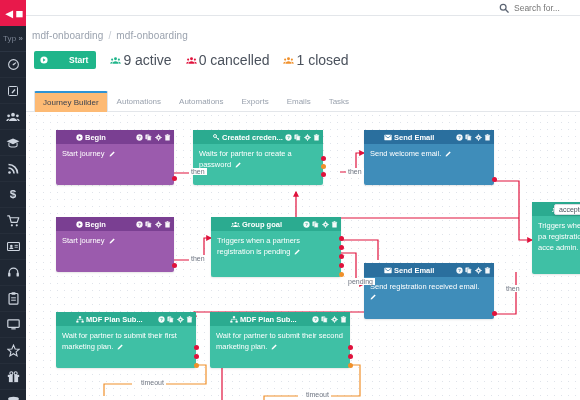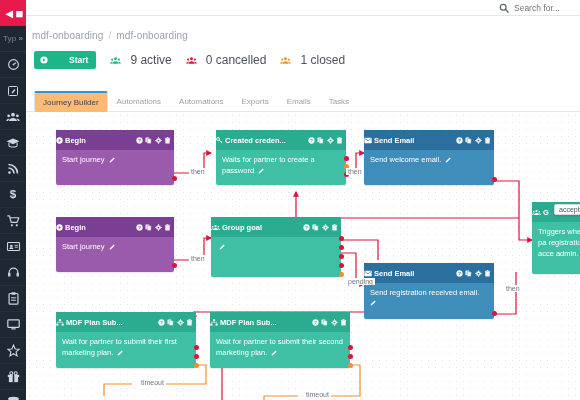--- a/index.html
+++ b/index.html
@@ -68,21 +68,21 @@
   .breadcrumb .sep { color: #c6ccd4; }
   .statusrow {
     display: flex; align-items: center; gap: 14px; padding: 10px 0 0 8px;
   }
   .start-btn {
     background: #1fb58a; color: #fff; border: 0; border-radius: 2px;
     font-size: 8.5px; font-family: "Liberation Sans", sans-serif;
     padding: 4px 8px 4px 6px; display: inline-flex; align-items: center; gap: 21px;
     cursor: pointer; font-weight: bold;
   }
-  .stat { display: inline-flex; align-items: center; gap: 9px; font-size: 12px; color: #4a515c; justify-content: center; }
+  .stat { display: inline-flex; align-items: center; gap: 2px; font-size: 14px; color: #4a515c; justify-content: center; }
   .stat .g { line-height: 1; display: flex; }
 
   .tabs {
     position: absolute; left: 8px; bottom: 0; display: flex; align-items: flex-end;
   }
   .tab {
     font-size: 8px; padding: 5px 8px 5px; color: #9aa2ae;
     border: 1px solid transparent; border-bottom: 0; cursor: pointer;
     background: transparent; white-space: nowrap;
   }
@@ -103,21 +103,21 @@
   .canvas-inner { position: absolute; inset: 0; }
   .edges { position: absolute; left: 0; top: 0; width: 554px; height: 288px; }
 
   
   .node {
     position: absolute; border-radius: 2px; overflow: visible;
     box-shadow: 0 1px 2px rgba(0,0,0,.10);
     z-index: 5;
   }
   .node-head {
-    display: flex; align-items: center; height: 20px; padding: 0 3px 0 0;
+    display: flex; align-items: center; height: 14px; padding: 0 3px 0 20px;
     color: #fff; font-size: 7.5px; font-weight: bold; gap: 2px;
   }
   .node-head .title { flex: 1; overflow: hidden; white-space: nowrap; }
   .node-head .hicons { display: flex; gap: 2.5px; align-items: center; opacity: .95; }
   .node-head .hicons span { display: flex; cursor: pointer; }
   .node-body {
     font-size: 7.5px; color: #fff; line-height: 1.45; padding: 5px 6px;
   }
   .pencil { display: inline-block; vertical-align: -1px; margin-left: 2px; cursor: pointer; }
 
@@ -430,21 +430,21 @@
         </div>
         <div class="node-body">
           <span>Start journey</span>
           <span class="pencil"><svg width="7" height="7" viewBox="0 0 16 16">
                 <path d="M2 12 L10.5 3.2 L13 5.6 L4.4 14.4 L1.4 15 Z" fill="#fff"></path>
               </svg></span>
         </div>
         <div class="port red" style="bottom:4px;"></div>
       </div>
 
-      <div class="node n-teal" style="left:190px; top:18px; width:130px; height:55px;">
+      <div class="node n-teal" style="left:167px; top:18px; width:130px; height:55px;">
         <div class="node-head">
           <span style="display:flex;">
             <svg width="7" height="7" viewBox="0 0 16 16">
                 <circle cx="4.6" cy="4.6" r="3.4" fill="none" stroke="#fff" stroke-width="2"></circle>
                 <path d="M6.8 7 L14 14.2" stroke="#fff" stroke-width="2"></path>
                 <path d="M11.4 11.6 L13.4 9.6" stroke="#fff" stroke-width="2"></path>
               </svg>
           </span>
           <span class="title">Created creden...</span>
           <span class="hicons">
@@ -629,20 +629,21 @@
             <span>
                 <svg width="7" height="7" viewBox="0 0 16 16">
                   <rect x="3" y="4" width="10" height="11" rx="1" fill="#fff"></rect>
                   <rect x="2" y="2" width="12" height="2" fill="#fff"></rect>
                   <rect x="6" y="0.4" width="4" height="2" fill="#fff"></rect>
                 </svg>
               </span>
           </span>
         </div>
         <div class="node-body">
+          <span>Triggers when a partners registration is pending</span>
           <span class="pencil"><svg width="7" height="7" viewBox="0 0 16 16">
                 <path d="M2 12 L10.5 3.2 L13 5.6 L4.4 14.4 L1.4 15 Z" fill="#fff"></path>
               </svg></span>
         </div>
         <div class="port red" style="top:19px;"></div>
         <div class="port red" style="top:28px;"></div>
         <div class="port red" style="top:37px;"></div>
         <div class="port red" style="top:46px;"></div>
         <div class="port orange" style="top:55px;"></div>
       </div>

